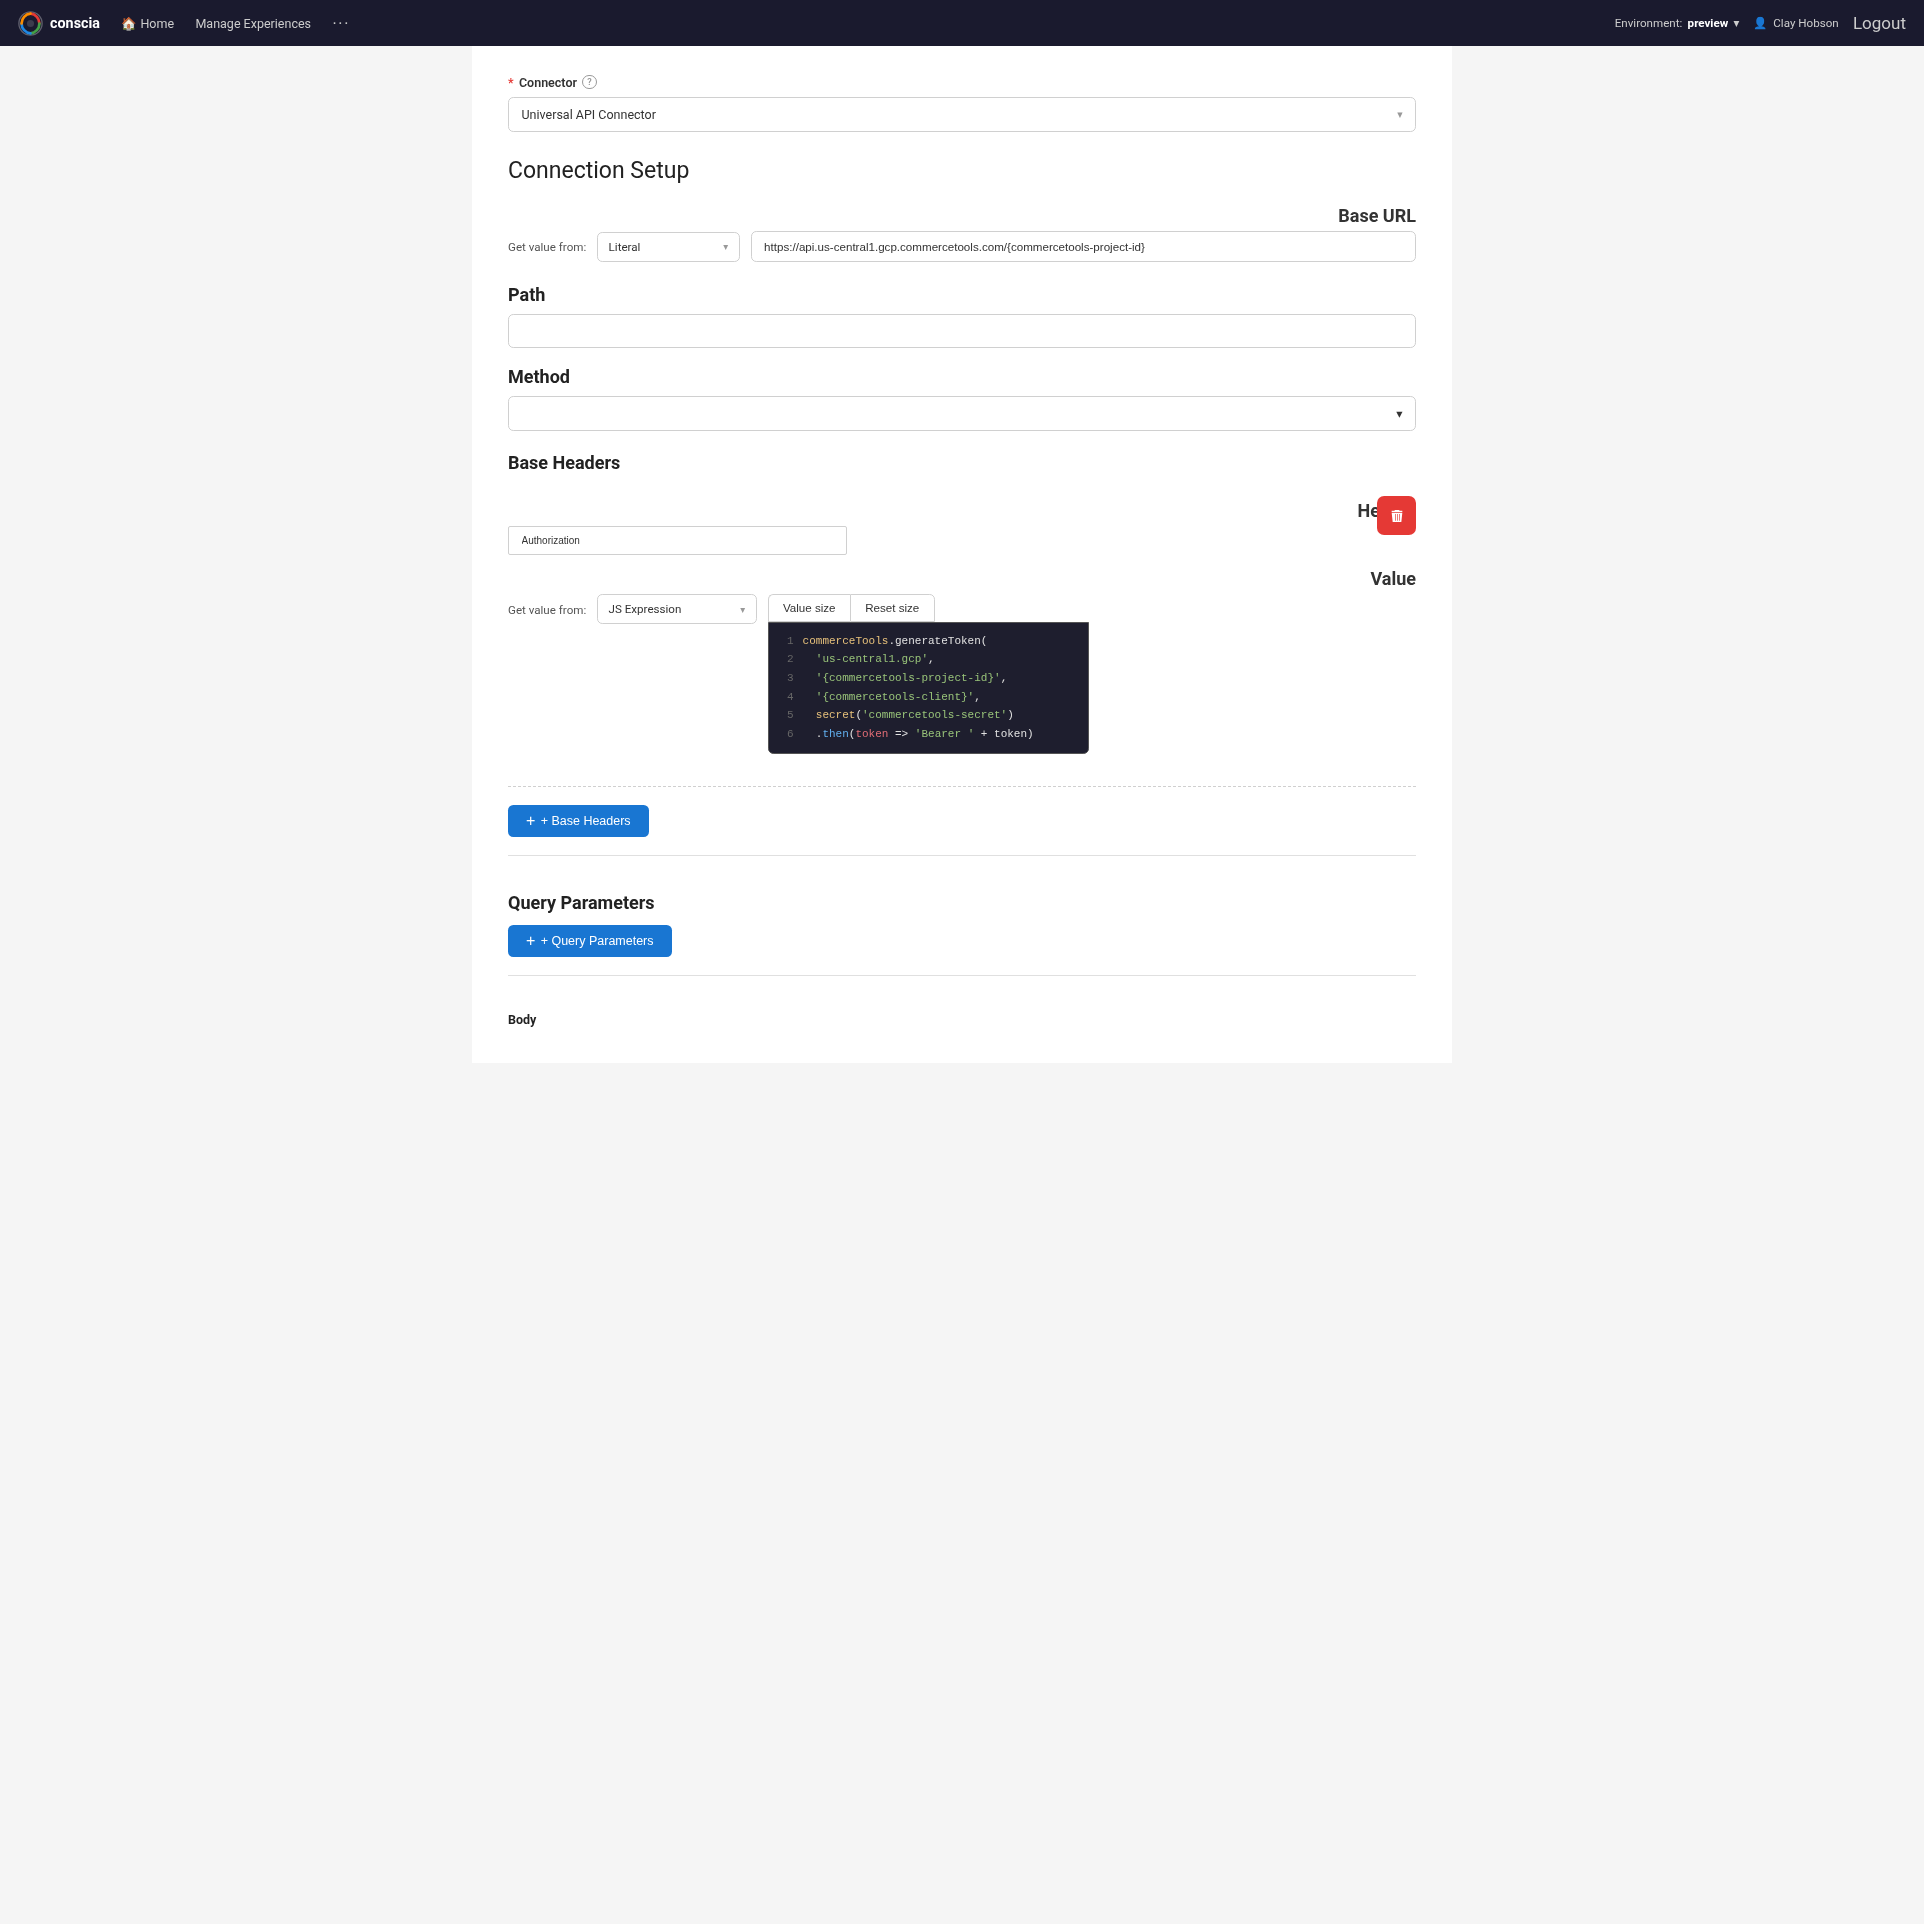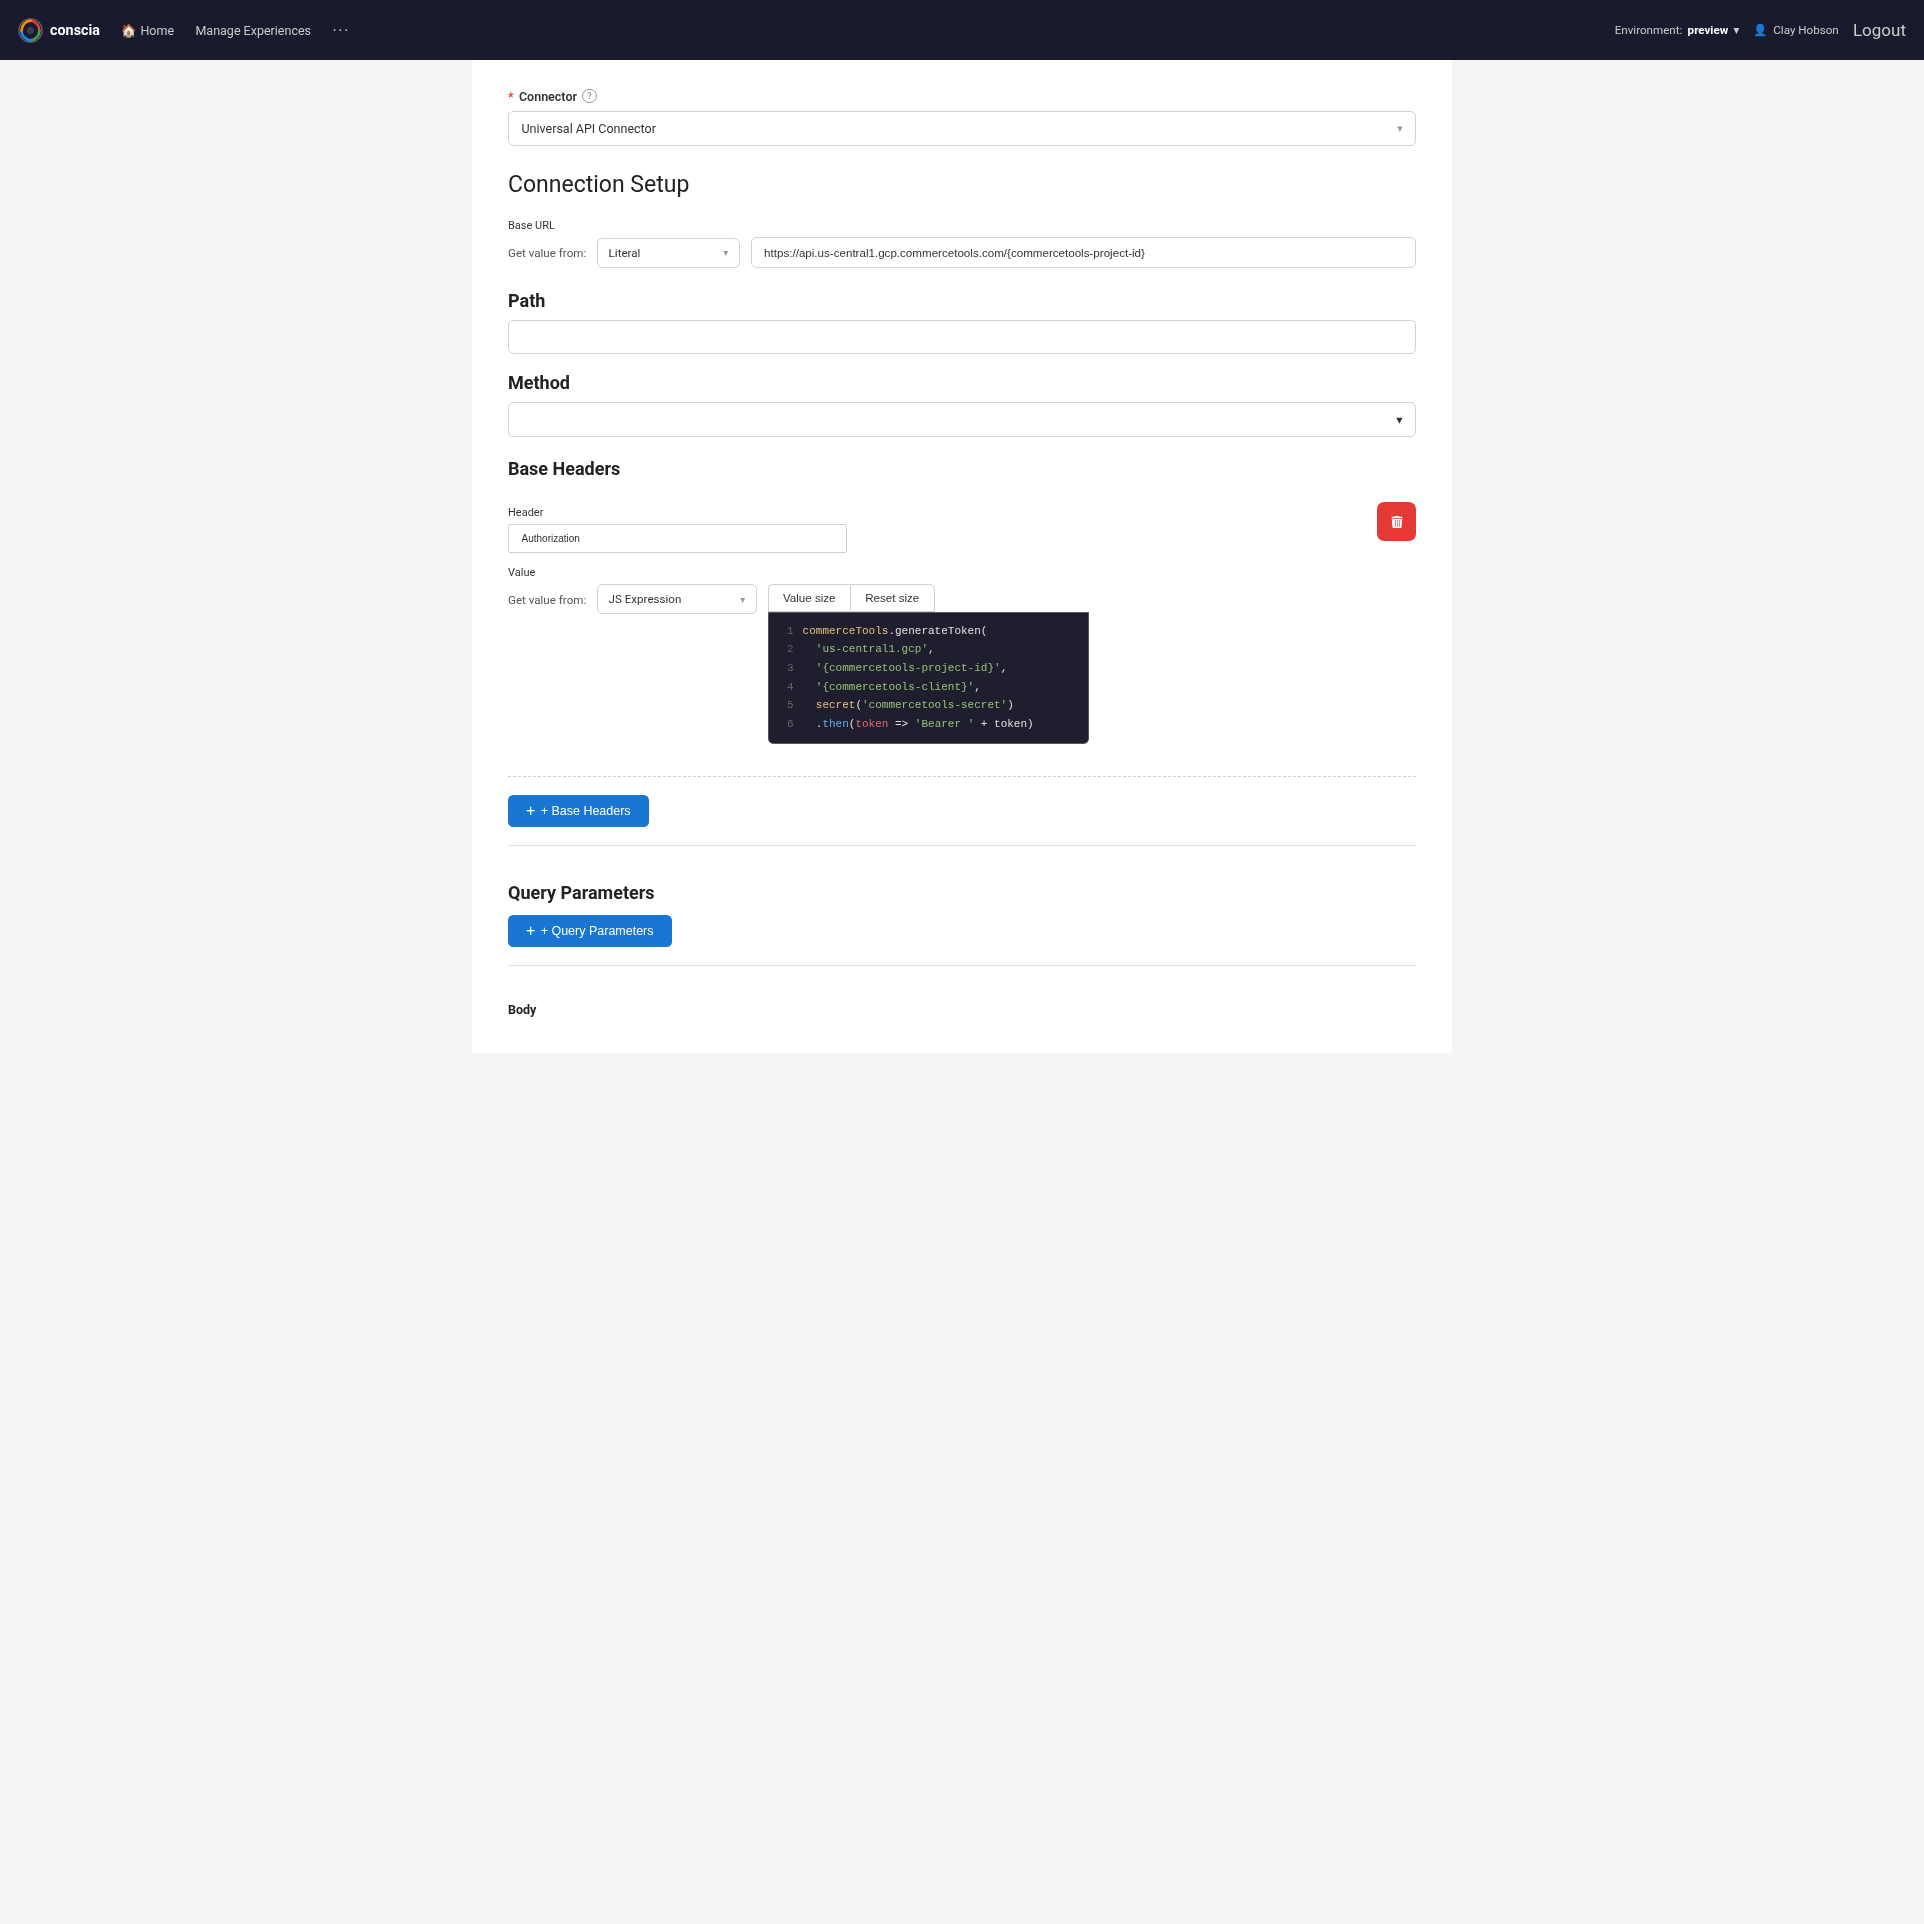--- a/index.html
+++ b/index.html
@@ -5,21 +5,21 @@
     * { box-sizing: border-box; margin: 0; padding: 0; }
     body { font-family: -apple-system, BlinkMacSystemFont, 'Segoe UI', Roboto, sans-serif; background: #f5f5f5; font-size: 12.5px; color: #333; }
 
     
     .nav {
       background: #1a1a2e;
       color: #fff;
       display: flex;
       align-items: center;
       padding: 0 18px;
-      height: 60px;
+      height: 46px;
       gap: 21.4px;
     }
     .nav-logo { display: flex; align-items: center; gap: 7.1px; font-weight: 700; font-size: 14.3px; color: #fff; }
     .nav-logo-icon { width: 25px; height: 25px; }
     .nav-links { display: flex; gap: 21.4px; align-items: center; flex: 1; }
     .nav-link { color: #ccc; text-decoration: none; font-size: 12.5px; display: flex; align-items: center; gap: 3.6px; cursor: pointer; }
     .nav-right { display: flex; align-items: center; gap: 14.3px; margin-left: auto; }
     .nav-env { display: flex; align-items: center; gap: 5.3px; font-size: 11.6px; color: #ccc; }
     .nav-user { display: flex; align-items: center; gap: 5.3px; color: #ccc; font-size: 11.6px; }
     .nav-logout { color: #ccc; font-size: 17px; cursor: pointer; }
@@ -32,21 +32,21 @@
     .connector-label { font-weight: 600; font-size: 12.5px; margin-bottom: 7.1px; display: flex; align-items: center; gap: 5.3px; }
     .required-star { color: #e53935; }
     .help-icon { width: 14.3px; height: 14.3px; border-radius: 50%; border: 1.3px solid #999; display: inline-flex; align-items: center; justify-content: center; font-size: 9px; color: #999; cursor: pointer; }
     .select-box { border: 0.9px solid #d0d0d0; border-radius: 5.3px; padding: 9px 12.5px; display: flex; align-items: center; justify-content: space-between; cursor: pointer; background: #fff; font-size: 12.5px; color: #333; }
     .select-box .chevron { color: #999; font-size: 10.7px; }
 
     
     .section-title { font-size: 23px; font-weight: 400; margin: 25px 0 21.4px; color: #222; }
 
     .field-label { font-weight: 700; font-size: 18px; margin-bottom: 9px; color: #222; }
-    .field-label-normal { font-weight: 400; font-size: 11px; margin-bottom: 5.3px; color: #333; }
+    .field-label-normal { font-weight: 700; font-size: 18px; margin-bottom: 5.3px; color: #333; text-align: right; }
 
     
     .base-url-row { display: flex; align-items: center; gap: 10.7px; margin-bottom: 21.4px; }
     .get-value-label { font-size: 11.6px; color: #555; white-space: nowrap; }
     .select-inline { border: 0.9px solid #d0d0d0; border-radius: 5.3px; padding: 7.1px 10.7px; display: flex; align-items: center; gap: 7.1px; cursor: pointer; background: #fff; font-size: 11.6px; min-width: 143px; }
     .select-inline .chevron { color: #999; font-size: 9.8px; margin-left: auto; }
     .url-input { flex: 1; border: 0.9px solid #d0d0d0; border-radius: 5.3px; padding: 8px 12.5px; font-size: 11.6px; color: #333; outline: none; }
 
     
     .path-section { margin-bottom: 18px; }

